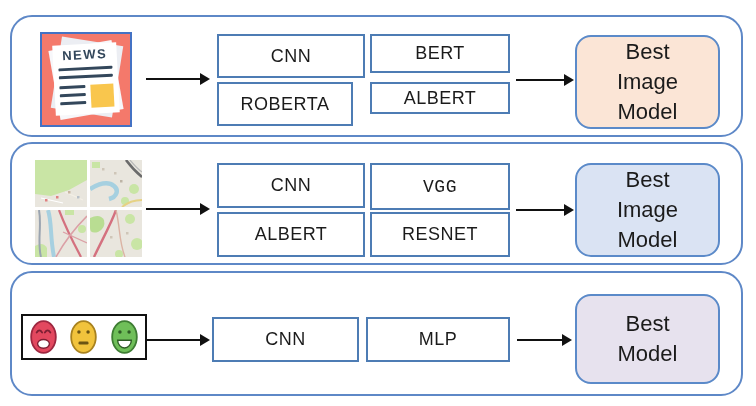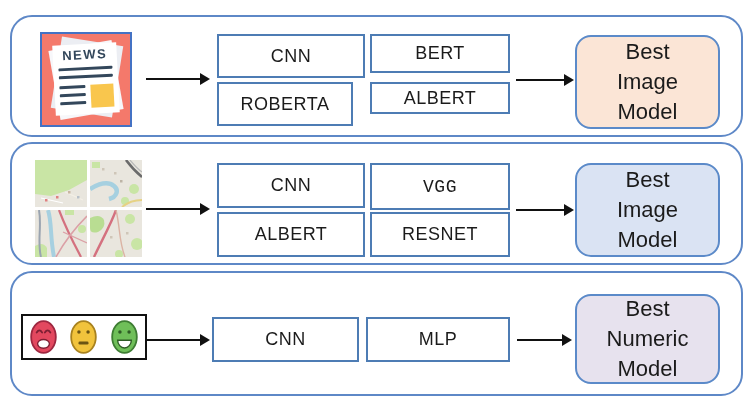--- a/index.html
+++ b/index.html
@@ -232,18 +232,17 @@
       <span>MLP</span>
     </div>
 
     <div class="arrow" style="left:505px; top:60px; width:55px;">
       <div class="shaft"></div>
       <div class="head"></div>
     </div>
 
     <div class="rbox numeric" style="left:563px; top:21px; width:145px; height:90px;">
       <span>Best</span>
-      <span>Numeric</span>
       <span>Model</span>
     </div>
   </div>
 
 </div>
 
 </body></html>

